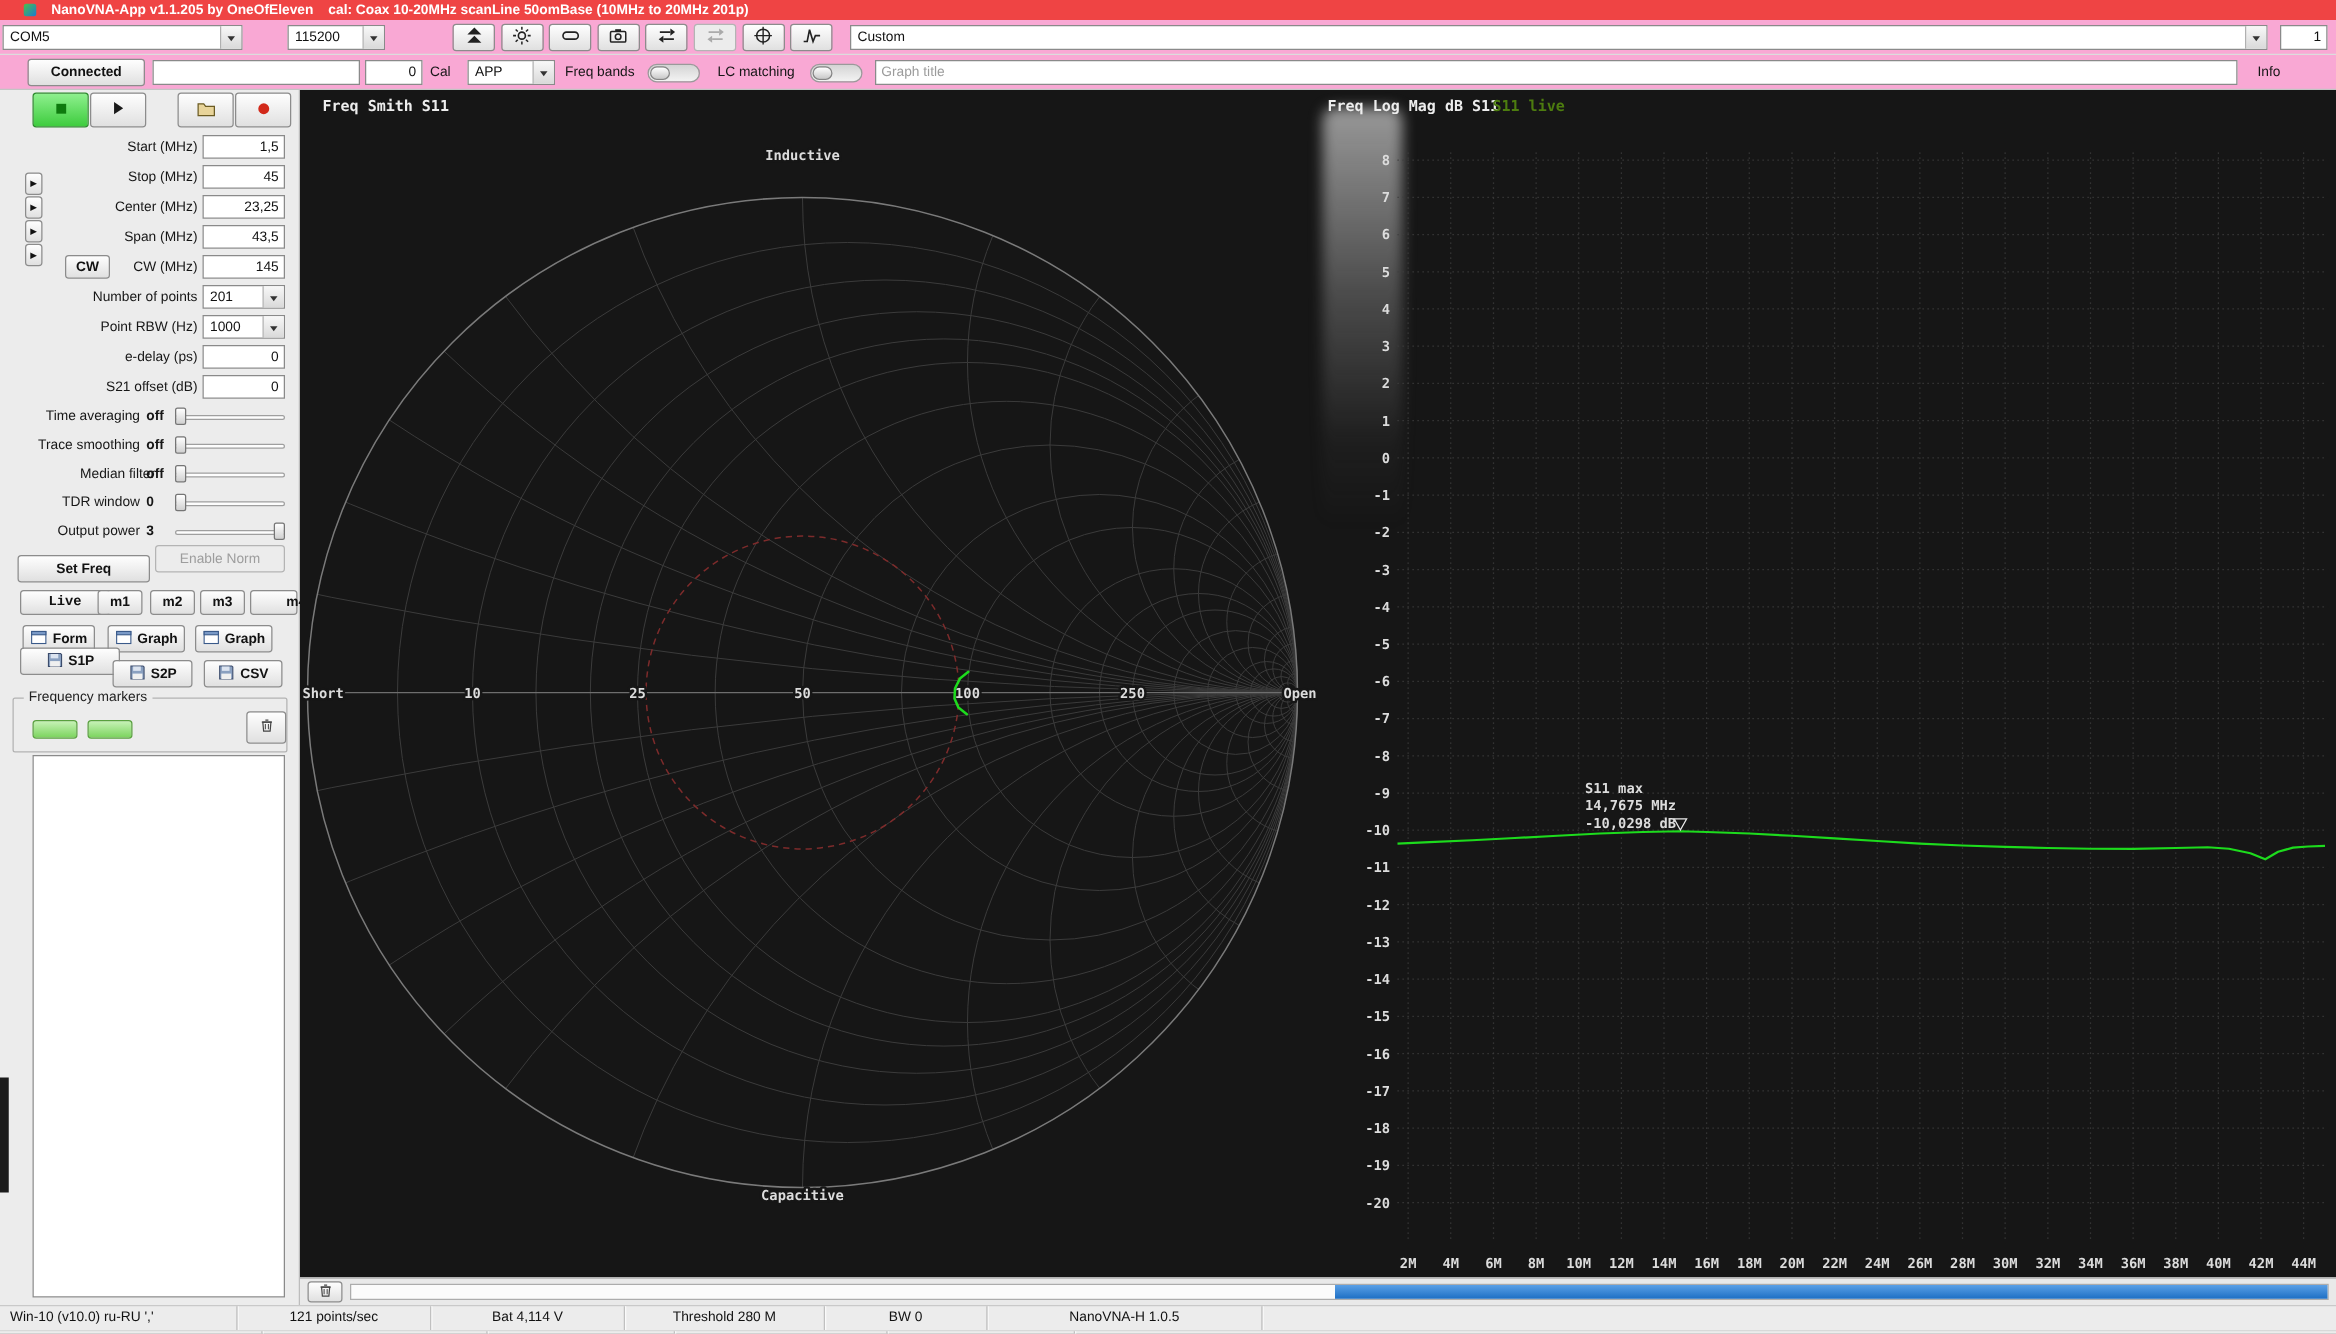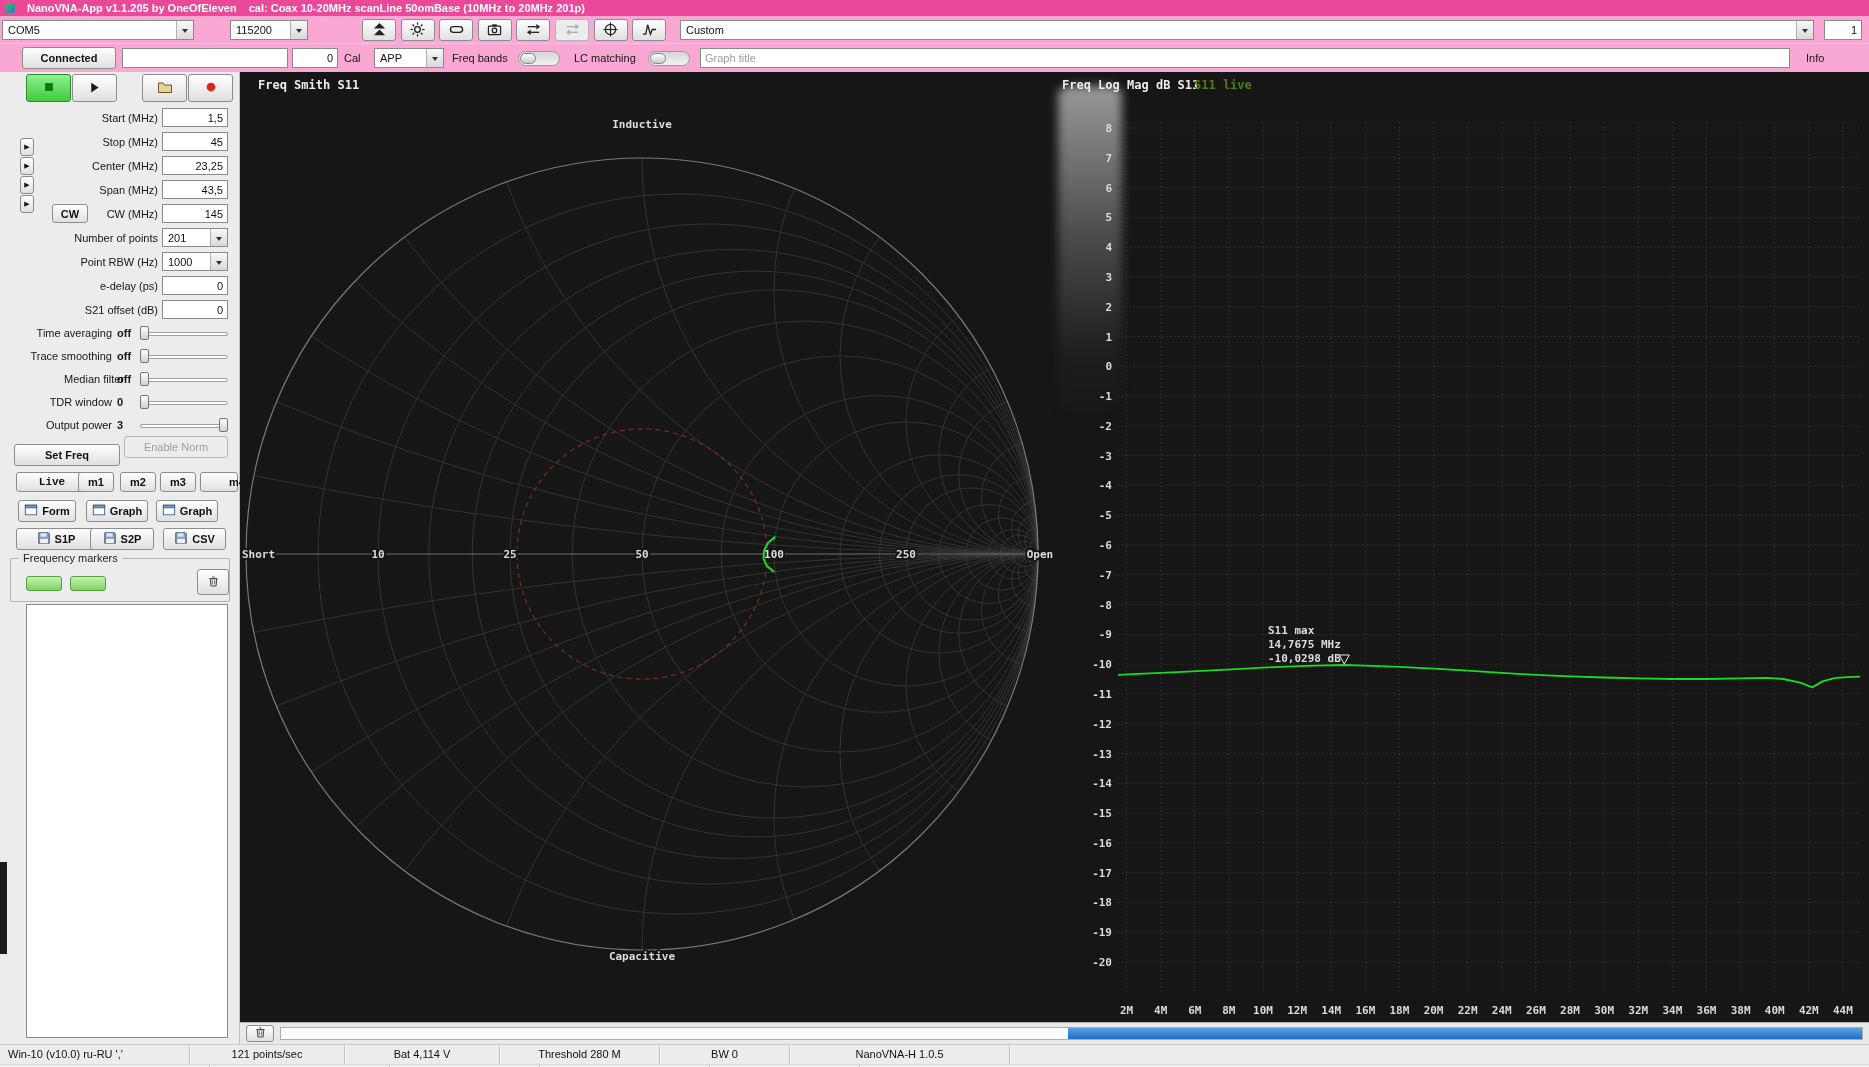--- a/index.html
+++ b/index.html
@@ -1,21 +1,21 @@
 <!DOCTYPE html>
 <html><head>
 <meta charset="utf-8">
 <style>
   html,body{margin:0;padding:0;background:#6e6e6e;}
   #app{position:relative;width:1869px;height:1067px;overflow:hidden;background:#ececec;
        font-family:"Liberation Sans",sans-serif;font-size:11px;color:#111;}
   .abs{position:absolute;box-sizing:border-box;}
   
-  #titlebar{position:absolute;left:0;top:0;width:100%;height:16px;background:#ec4899;color:#fff;
-            display:flex;align-items:center;gap:12px;padding-left:5px;box-sizing:border-box;}
+  #titlebar{position:absolute;left:0;top:0;width:100%;height:16px;background:#ef4444;color:#fff;
+            display:flex;align-items:center;gap:12px;padding-left:19px;box-sizing:border-box;}
   #titlebar .ttl{font-size:11px;font-weight:bold;white-space:nowrap;}
   .appicon{width:10px;height:10px;border-radius:2px;background:linear-gradient(135deg,#49c049,#1d7ad1);flex:none;}
   
   .tbar{position:absolute;left:0;width:100%;background:#f9a8d4;box-sizing:border-box;}
   #tb1{top:16px;height:28px;border-bottom:1px solid #dcdcdc;}
   #tb2{top:44px;height:28px;border-bottom:1px solid #c4c4c4;}
   .btn{background:linear-gradient(#fefefe,#e0e0e0);border:1px solid #8c8c8c;border-radius:3px;
        display:flex;align-items:center;justify-content:center;font-size:11px;color:#111;box-sizing:border-box;gap:4px;white-space:nowrap;}
   .btn.bold{font-weight:bold;}
   .btn.disabled{color:#9d9d9d;background:#ececec;border-color:#b4b4b4;}
@@ -319,21 +319,21 @@
           </svg></span>
         <span>Graph</span>
       </div>
       <div class="btn bold abs" style="left: 156px; top: 428px; width: 62px; height: 22px;">
         <span><svg viewBox="0 0 16 16" width="14" height="14">
             <rect x="1.5" y="2.5" width="13" height="11" fill="#fff" stroke="#3a5a8a"></rect>
             <rect x="1.5" y="2.5" width="13" height="3" fill="#7a9ac8" stroke="#3a5a8a"></rect>
           </svg></span>
         <span>Graph</span>
       </div>
-      <div class="btn bold abs" style="left: 16px; top: 456px; width: 80px; height: 22px;">
+      <div class="btn bold abs" style="left: 16px; top: 446px; width: 80px; height: 22px;">
         <span><svg viewBox="0 0 16 16" width="14" height="14">
             <path d="M2 2h11l1 1v11H2z" fill="#8aa0c0" stroke="#3c4c6c"></path>
             <rect x="4" y="2.5" width="7" height="4" fill="#dce4f0"></rect>
             <rect x="3.5" y="9" width="9" height="5" fill="#f0f0f0"></rect>
           </svg></span>
         <span>S1P</span>
       </div>
       <div class="btn bold abs" style="left: 90px; top: 456px; width: 64px; height: 22px;">
         <span><svg viewBox="0 0 16 16" width="14" height="14">
             <path d="M2 2h11l1 1v11H2z" fill="#8aa0c0" stroke="#3c4c6c"></path>

